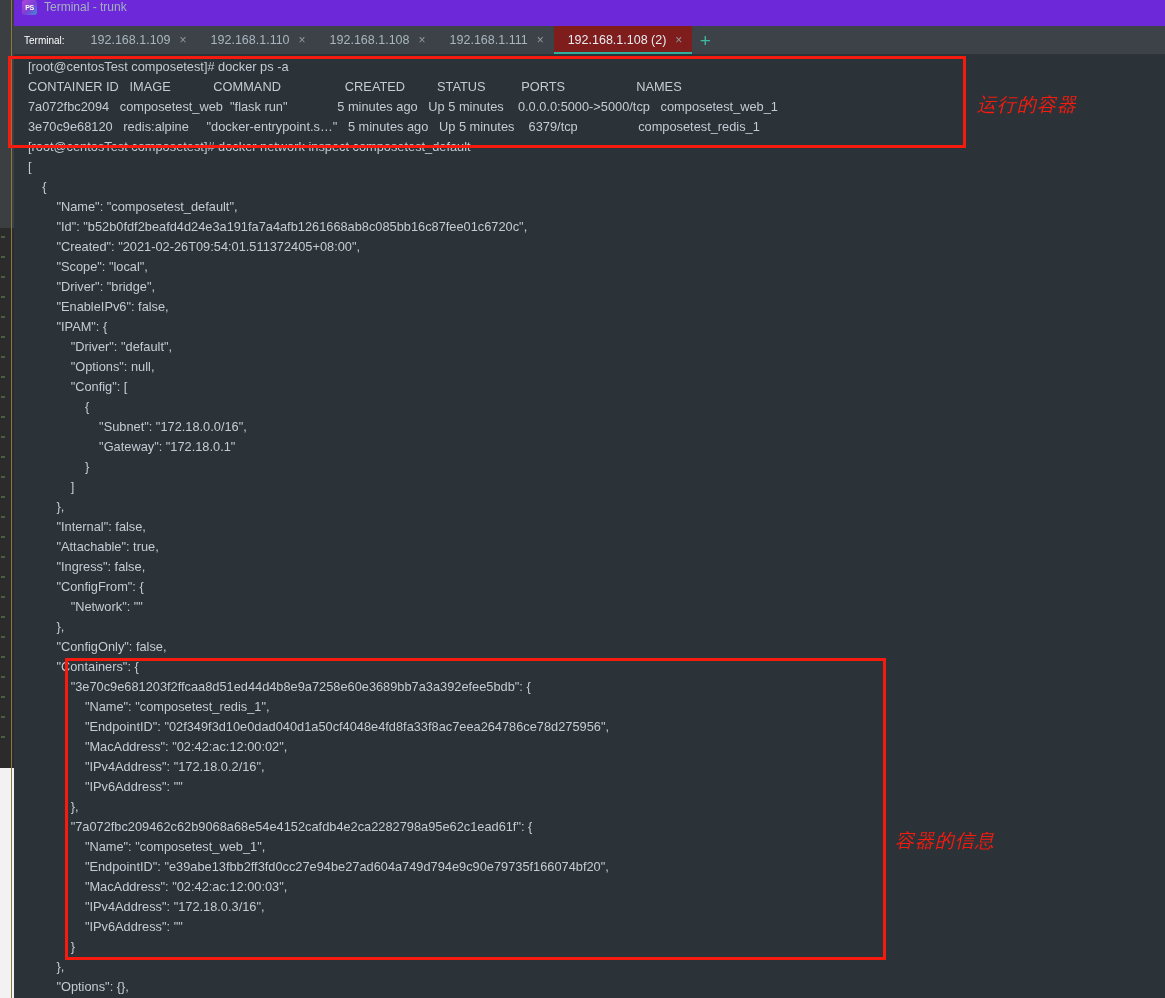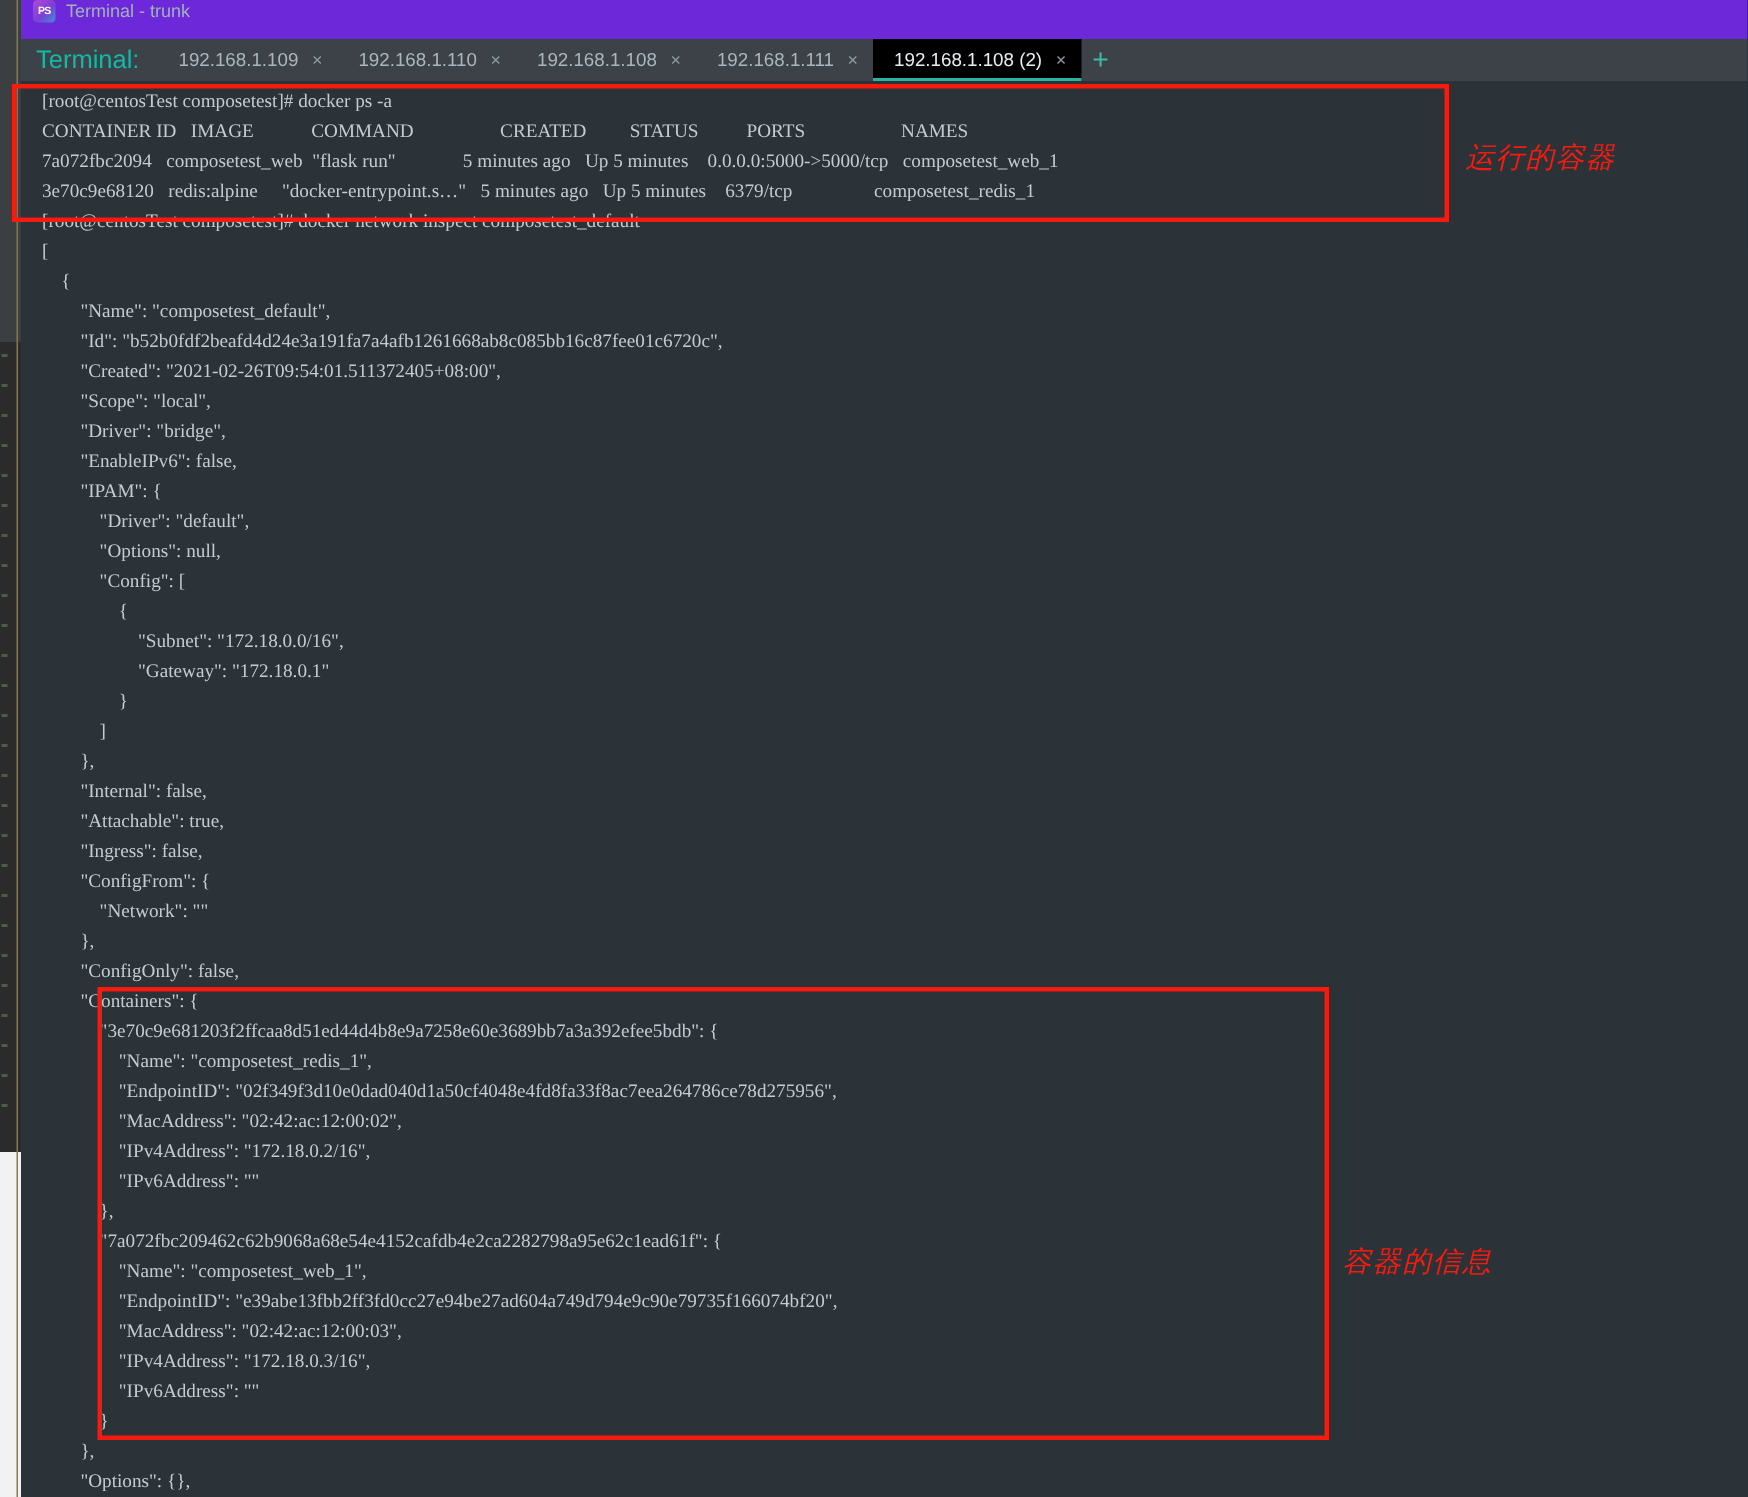--- a/index.html
+++ b/index.html
@@ -85,36 +85,36 @@
   #tab-strip {
     position: absolute; left: 14px; top: 26px;
     width: 1151px; height: 28px;
     background: #3c4248;
     display: flex; align-items: stretch;
     border-bottom: 1px solid #2e343a;
   }
   #tab-strip .strip-label {
     display: flex; align-items: center;
     padding: 0 12px 0 10px;
-    font-size: 17px; color: #14b8a6;
+    font-size: 10px; color: #ffffff;
     white-space: nowrap;
   }
   .term-tab {
     display: flex; align-items: center;
     padding: 0 10px 0 14px;
     font-size: 12.5px; color: #a9b6bf;
     white-space: nowrap;
     position: relative;
     background: transparent;
   }
   .term-tab .tab-close {
     margin-left: 9px; font-size: 12px; color: #8e9aa3; line-height: 1;
   }
   .term-tab.active {
-    background: #000000;
+    background: #7f1d1d;
     color: #e6edf2;
   }
   .term-tab.active::after {
     content: "";
     position: absolute; left: 0; right: 0; bottom: 0; height: 2px;
     background: #2cb3a0;
   }
   #tab-add {
     display: flex; align-items: center; justify-content: center;
     width: 26px;
@@ -125,21 +125,21 @@
   
   #terminal {
     position: absolute; left: 14px; top: 54px;
     width: 1151px; height: 944px;
     background: #2b3238;
     overflow: hidden;
   }
   #term-lines {
     position: absolute; left: 0; top: 0;
     padding: 3px 0 0 14px;
-    font-family: Liberation Serif, serif;
+    font-family: Liberation Sans, sans-serif;
     font-size: 12.8px;
     line-height: 20px;
     color: #c3ccd4;
     white-space: pre;
   }
   .tl { height: 20px; }
 
   
   .ann-box {
     position: absolute;

